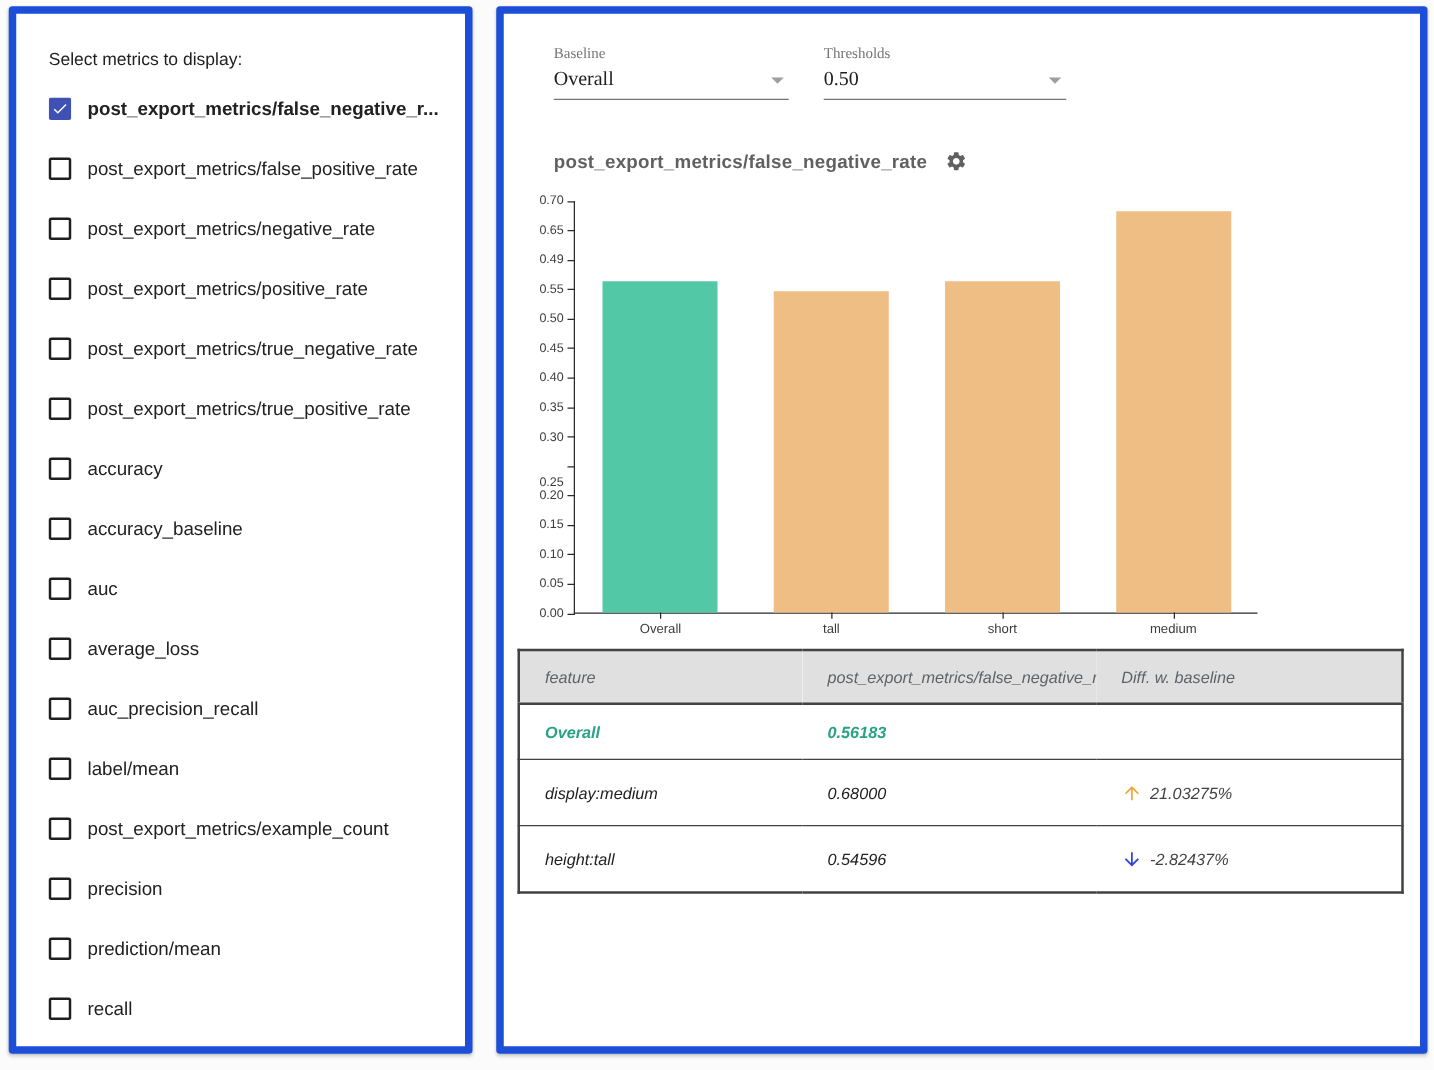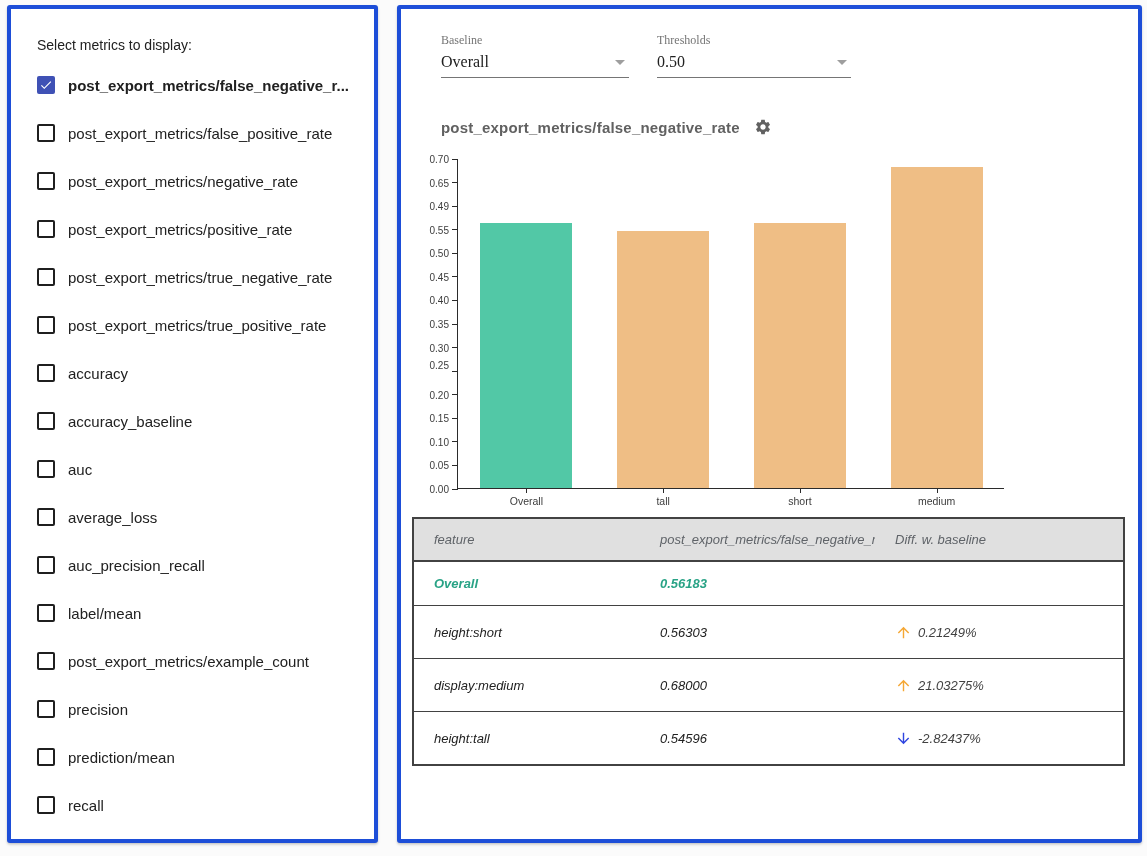--- a/index.html
+++ b/index.html
@@ -7,21 +7,21 @@
   body {
     font-family: "Liberation Sans", sans-serif;
     background: #fbfbfb;
     display: flex;
     padding: 5px 5px 0 7px;
     gap: 19px;
     color: #212121;
   }
   .card {
     background: #ffffff;
-    border: 4px solid #1d4ed8;
+    border: 6px solid #1d4ed8;
     border-radius: 3px;
     box-shadow: 0 2px 3px rgba(0,0,0,0.13), 0 1px 2px rgba(0,0,0,0.10);
     height: 838px;
     overflow: hidden;
   }
   
   .sidebar { width: 371px; padding: 28px 20px 0 26px; flex: none; }
   .sidebar-title { font-size: 14px; color: #212121; margin-bottom: 8px; }
   .metric-item {
     height: 48px; display: flex; align-items: center; gap: 13px;
@@ -271,21 +271,21 @@
           <span class="ytick" style="top: 330px;">0.00</span>
           <span class="ytick-mark" style="top: 329.5px;"></span>
           <span class="ytick" style="top: 306.429px;">0.05</span>
           <span class="ytick-mark" style="top: 305.929px;"></span>
           <span class="ytick" style="top: 282.857px;">0.10</span>
           <span class="ytick-mark" style="top: 282.357px;"></span>
           <span class="ytick" style="top: 259.286px;">0.15</span>
           <span class="ytick-mark" style="top: 258.786px;"></span>
           <span class="ytick" style="top: 235.714px;">0.20</span>
           <span class="ytick-mark" style="top: 235.214px;"></span>
-          <span class="ytick" style="top: 206px; margin-left: 28px;">0.25</span>
+          <span class="ytick" style="top: 225px; margin-left: 28px;">0.25</span>
           <span class="ytick-mark" style="top: 211.643px;"></span>
           <span class="ytick" style="top: 188.571px;">0.30</span>
           <span class="ytick-mark" style="top: 188.071px;"></span>
           <span class="ytick" style="top: 165px;">0.35</span>
           <span class="ytick-mark" style="top: 164.5px;"></span>
           <span class="ytick" style="top: 141.429px;">0.40</span>
           <span class="ytick-mark" style="top: 140.929px;"></span>
           <span class="ytick" style="top: 117.857px;">0.45</span>
           <span class="ytick-mark" style="top: 117.357px;"></span>
           <span class="ytick" style="top: 94.2857px;">0.50</span>
@@ -333,34 +333,20 @@
     <td class="c-feature">Overall</td>
     <td class="c-value">0.56183</td>
     <td>
       <div class="c-diff">
 
         <span class="diff-text"></span>
       </div>
     </td>
   </tr>
 
-  <tr>
-    <td class="c-feature">height:short</td>
-    <td class="c-value">0.56303</td>
-    <td>
-      <div class="c-diff">
-        <span class="arrow up">
-          <svg viewBox="0 0 24 24">
-                    <path d="M4 12l1.41 1.41L11 7.83V20h2V7.83l5.58 5.58L20 12l-8-8-8 8z"></path>
-                  </svg>
-        </span>
-        <span class="diff-text">0.21249%</span>
-      </div>
-    </td>
-  </tr>
 
   <tr>
     <td class="c-feature">display:medium</td>
     <td class="c-value">0.68000</td>
     <td>
       <div class="c-diff">
         <span class="arrow up">
           <svg viewBox="0 0 24 24">
                     <path d="M4 12l1.41 1.41L11 7.83V20h2V7.83l5.58 5.58L20 12l-8-8-8 8z"></path>
                   </svg>

